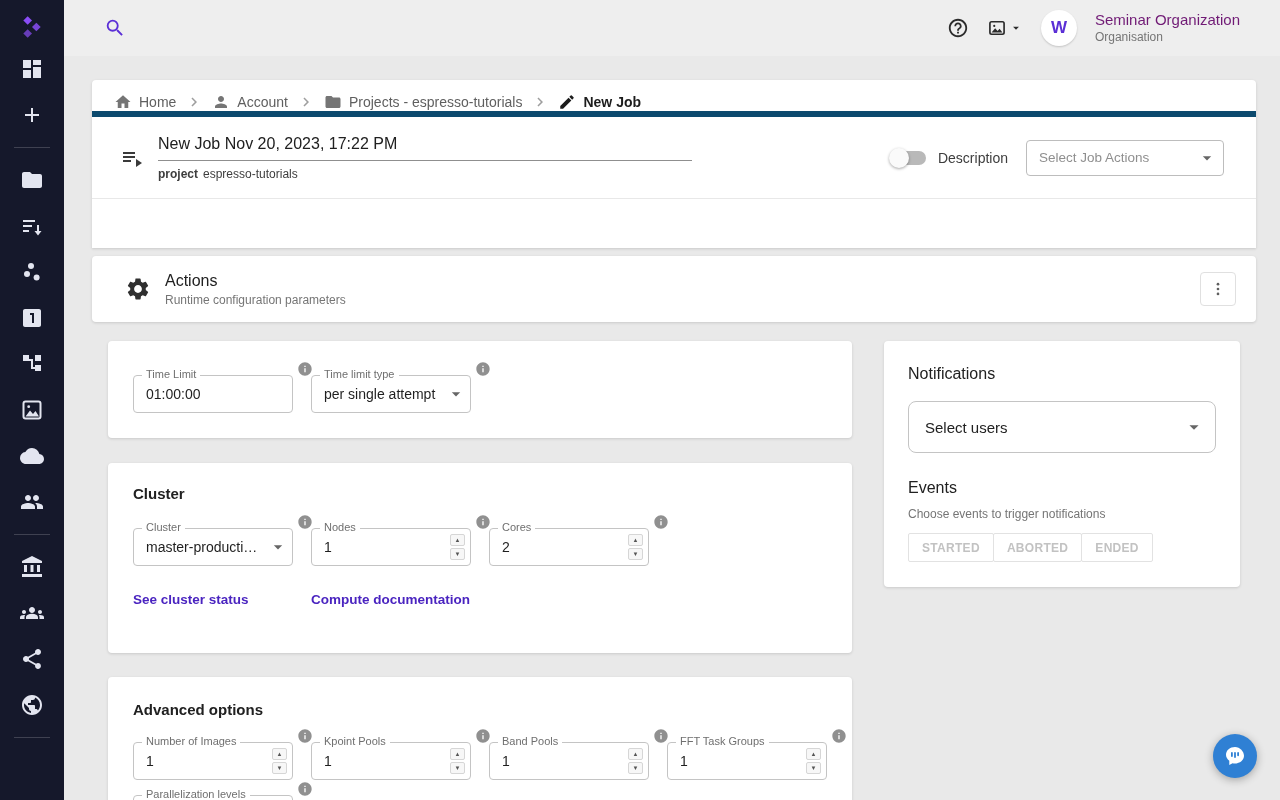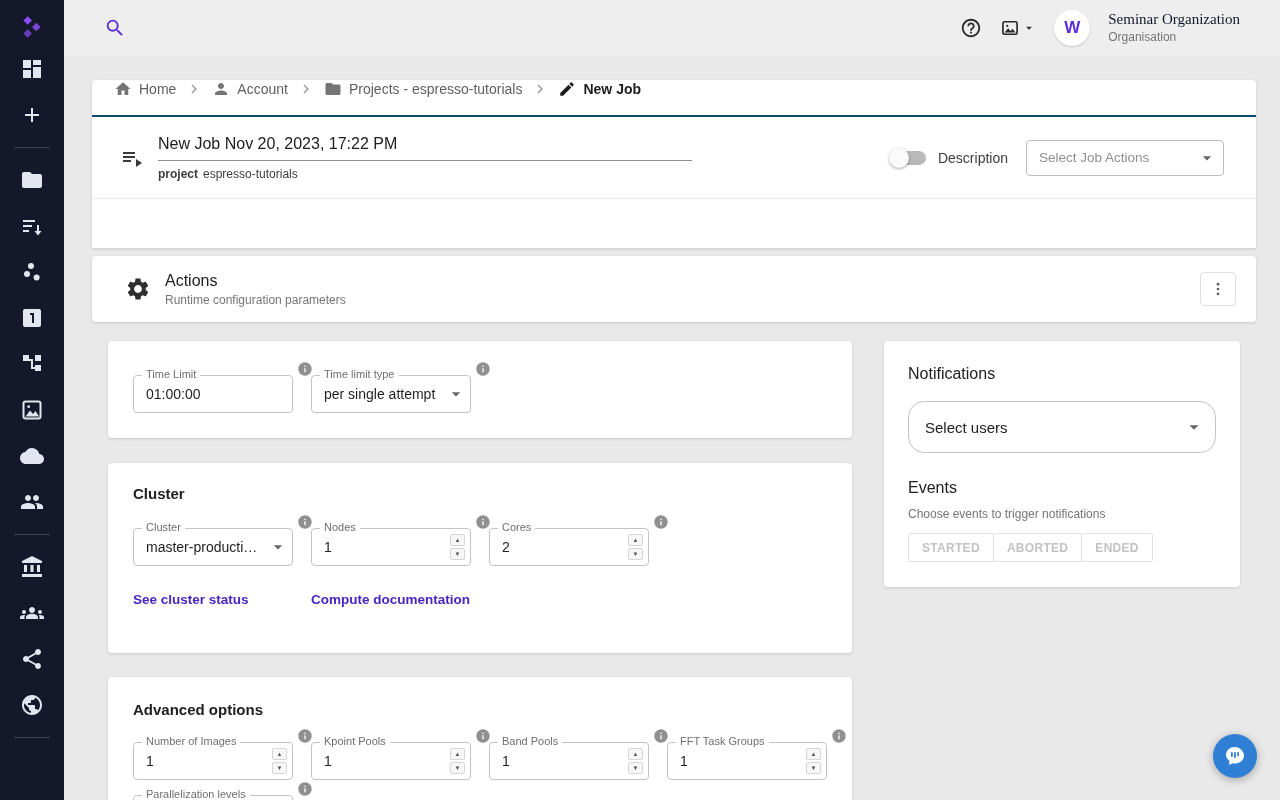--- a/index.html
+++ b/index.html
@@ -23,30 +23,30 @@
   .topbar-right { margin-left: auto; display: flex; align-items: center; gap: 18px; }
   .help-btn { width: 22px; height: 22px; color: #2b2b2b; }
   .help-btn svg { width: 100%; height: 100%; }
   .feedback-btn { color: #2b2b2b; gap: 2px; }
   .feedback-btn .pic { width: 20px; height: 20px; }
   .feedback-btn .caret { width: 14px; height: 14px; }
   .avatar { width: 36px; height: 36px; border-radius: 50%; background: #ffffff; color: #5b2fd6;
             font-weight: 700; font-size: 17px; display: flex; align-items: center; justify-content: center;
             box-shadow: 0 1px 2px rgba(0,0,0,.18); cursor: pointer; }
   .org { line-height: 1.15; }
-  .org-name { font-size: 15px; color: #0f172a; font-family: Liberation Serif, serif; }
+  .org-name { font-size: 15px; color: #701a75; }
   .org-sub { font-size: 12px; color: #757575; margin-top: 2px; }
 
   
   .main { position: absolute; left: 64px; top: 56px; width: 1216px; height: 744px; overflow: hidden; }
   .card { position: absolute; background: #fff; border-radius: 4px; box-shadow: 0 1px 3px rgba(0,0,0,.14); }
 
   .crumb-card { left: 28px; top: 24px; width: 1164px; height: 168px; border-radius: 4px 4px 0 0; }
 
-  .breadcrumb { height: 37px; border-bottom: 2px solid #0c4a6e; display: flex; align-items: flex-start; padding: 0 22px; }
+  .breadcrumb { height: 37px; border-bottom: 6px solid #0c4a6e; display: flex; align-items: flex-end; padding: 0 22px; }
   .bc-item { display: flex; align-items: center; gap: 7px; color: #5f5f5f; font-size: 14px; cursor: pointer; }
   .bc-item svg { width: 18px; height: 18px; color: #757575; }
   .bc-item.current { color: #1c1c1c; font-weight: 600; }
   .bc-item.current svg { color: #1c1c1c; }
   .bc-sep { width: 18px; height: 18px; color: #9e9e9e; margin: 0 9px; }
 
   .jobheader { height: 82px; border-bottom: 1px solid #e8e8e8; display: flex; align-items: center; padding: 0 16px 0 28px; }
   .jh-icon { width: 24px; height: 24px; color: #3a3a3a; margin-right: 14px; flex: 0 0 auto; }
   .jh-titlewrap { width: 534px; margin-right: auto; }
   .jh-title { font-size: 16px; color: #202020; padding-bottom: 7px; border-bottom: 1px solid #8f8f8f; white-space: nowrap; }
@@ -113,21 +113,21 @@
   .group-title { font-size: 15px; font-weight: 600; color: #212121; padding: 22px 0 0 25px; }
   .cardB .fields-row { margin-top: 26px; }
   .links-row { display: flex; padding-left: 25px; margin-top: 26px; }
   .link { font-size: 13.5px; font-weight: 600; color: #4a24c0; text-decoration: none; cursor: pointer; }
   .link-first { width: 178px; flex: 0 0 178px; }
   .cardC .group-title { padding-top: 24px; }
   .cardC .fields-row { margin-top: 24px; }
   .cardC .partial-row { margin-top: 15px; }
 
   .notif-title { font-size: 16px; color: #212121; }
-  .users-select { margin-top: 18px; height: 52px; border: 1px solid #c4c4c4; border-radius: 16px; background: #fff;
+  .users-select { margin-top: 18px; height: 52px; border: 1px solid #c4c4c4; border-radius: 8px; background: #fff;
                   display: flex; align-items: center; padding: 0 10px 0 16px; font-size: 15px; color: #212121; cursor: pointer; }
   .users-select svg { margin-left: auto; width: 22px; height: 22px; color: #666; }
   .events-title { font-size: 16px; color: #212121; margin-top: 26px; }
   .events-caption { font-size: 12px; color: #757575; margin-top: 10px; }
   .events-buttons { display: flex; margin-top: 12px; }
   .evbtn { height: 29px; padding: 0 13px; border: 1px solid #e2e2e2; background: #fff; color: #c2c2c2;
            font-size: 12px; font-weight: 600; letter-spacing: .3px; margin-left: -1px; border-radius: 2px;
            font-family: inherit; cursor: default; }
   .evbtn:first-child { margin-left: 0; }
 

